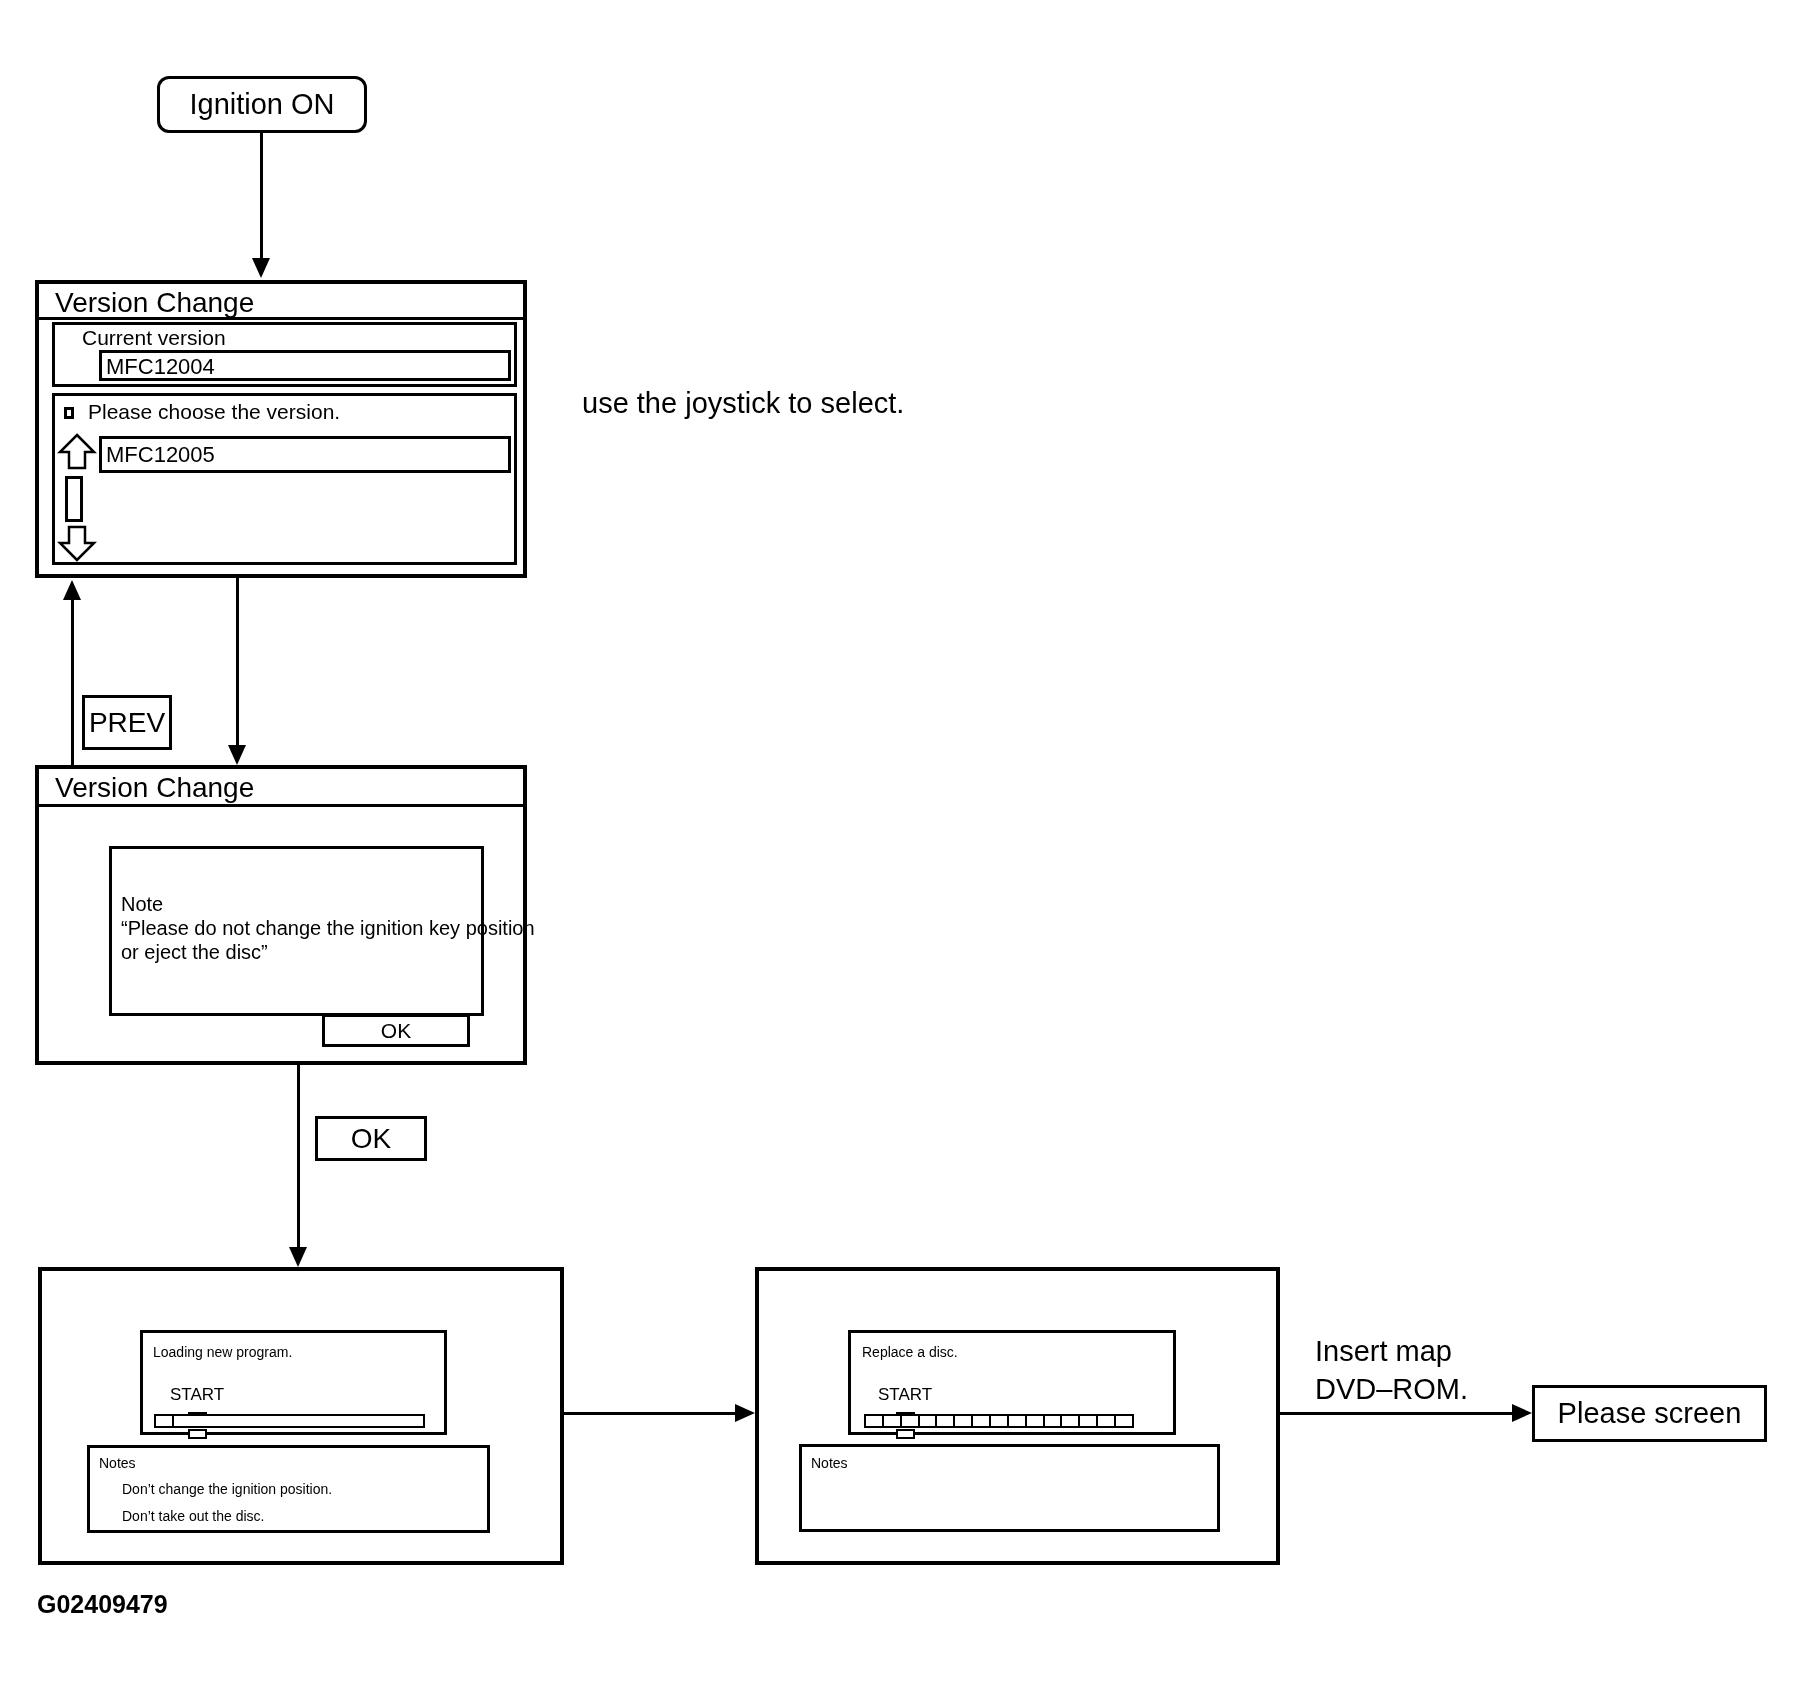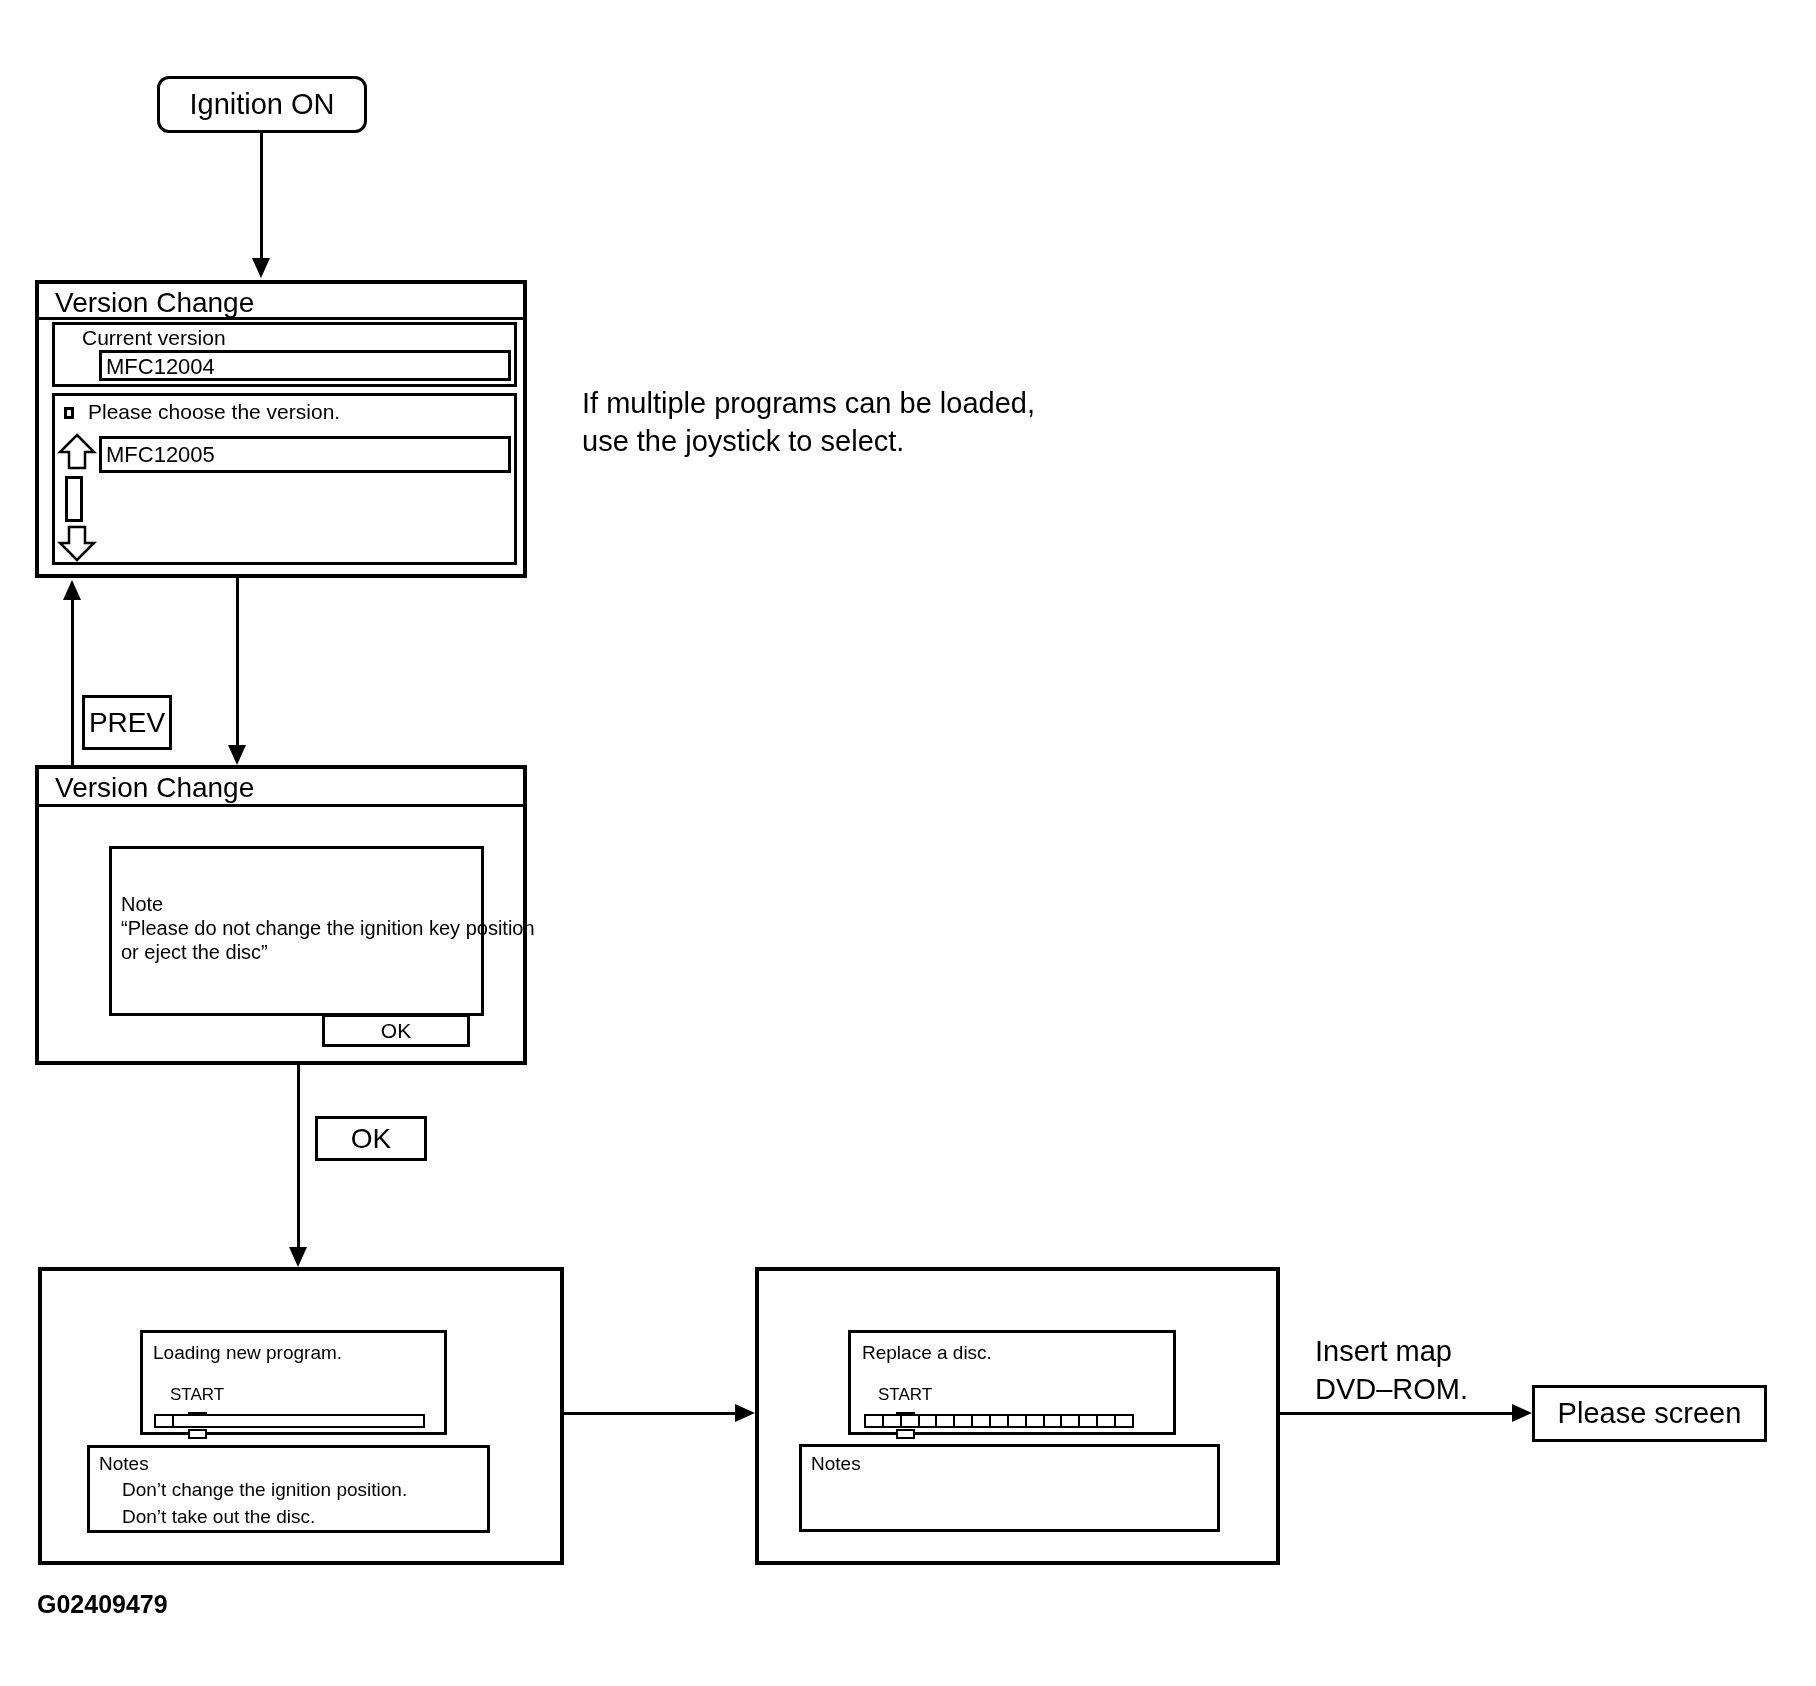--- a/index.html
+++ b/index.html
@@ -13,21 +13,21 @@
   .inputbox { position:absolute; border:3px solid #000; background:#fff; }
   .vline { position:absolute; width:3px; background:#000; }
   .hline { position:absolute; height:3px; background:#000; }
   .ah-down { position:absolute; width:0; height:0; border-left:9px solid transparent; border-right:9px solid transparent; border-top:20px solid #000; }
   .ah-up   { position:absolute; width:0; height:0; border-left:9px solid transparent; border-right:9px solid transparent; border-bottom:20px solid #000; }
   .ah-right{ position:absolute; width:0; height:0; border-top:9px solid transparent; border-bottom:9px solid transparent; border-left:20px solid #000; }
   .ann { position:absolute; font-size:29px; line-height:38px; white-space:nowrap; }
   .scr-title { position:absolute; font-size:28px; white-space:nowrap; }
   .scr-label { position:absolute; font-size:21px; white-space:nowrap; }
   .scr-value { position:absolute; font-size:22px; white-space:nowrap; }
-  .scr-small { position:absolute; font-size:19px; line-height:27px; white-space:nowrap; }
+  .scr-small { position:absolute; font-size:14px; line-height:27px; white-space:nowrap; }
   .note-text { position:absolute; font-size:20px; line-height:24px; white-space:nowrap; }
   .bullet { position:absolute; width:10px; height:12px; border:3px solid #000; }
   .midbar { position:absolute; width:18px; height:46px; border:3px solid #000; background:#fff; }
   .startrow { position:absolute; display:flex; align-items:center; gap:7px; font-size:17px;flex-direction:column; }
   .segcell { width:19px; height:10px; border:2px solid #000; background:#fff; }
   .pbar { position:absolute; border:2px solid #000; background:#fff; }
   .pbar-flex { display:flex; }
   .pbar-flex .cell { flex:1; border-right:2px solid #000; }
   .pbar-flex .cell:last-child { border-right:none; }
   .tick { position:absolute; left:16px; top:0; bottom:0; width:2px; background:#000; }
@@ -69,21 +69,20 @@
   <div class="abs" style="left:57px; top:525px;">
     <svg width="40" height="37" viewBox="0 0 40 37">
         <polygon points="20,35 3,18 12,18 12,2 28,2 28,18 37,18" fill="#fff" stroke="#000" stroke-width="2.5"></polygon>
       </svg>
   </div>
 
   <div class="inputbox" style="left:99px; top:436px; width:412px; height:37px;"></div>
   <div class="scr-value" style="left:106px; top:442px;">MFC12005</div>
 
   <div class="ann" style="left:582px; top:384px;">
-    <div>If multiple programs can be loaded,</div>
     <div>use the joystick to select.</div>
   </div>
 
   <div class="vline" style="left:236px; top:578px; height:170px;"></div>
   <div class="ah-down" style="left:228px; top:745px;"></div>
 
   <div class="vline" style="left:71px; top:600px; height:165px;"></div>
   <div class="ah-up" style="left:63px; top:580px;"></div>
   <div class="node" style="left:82px; top:695px; width:90px; height:55px; font-size:28px;">
     <span>PREV</span>

